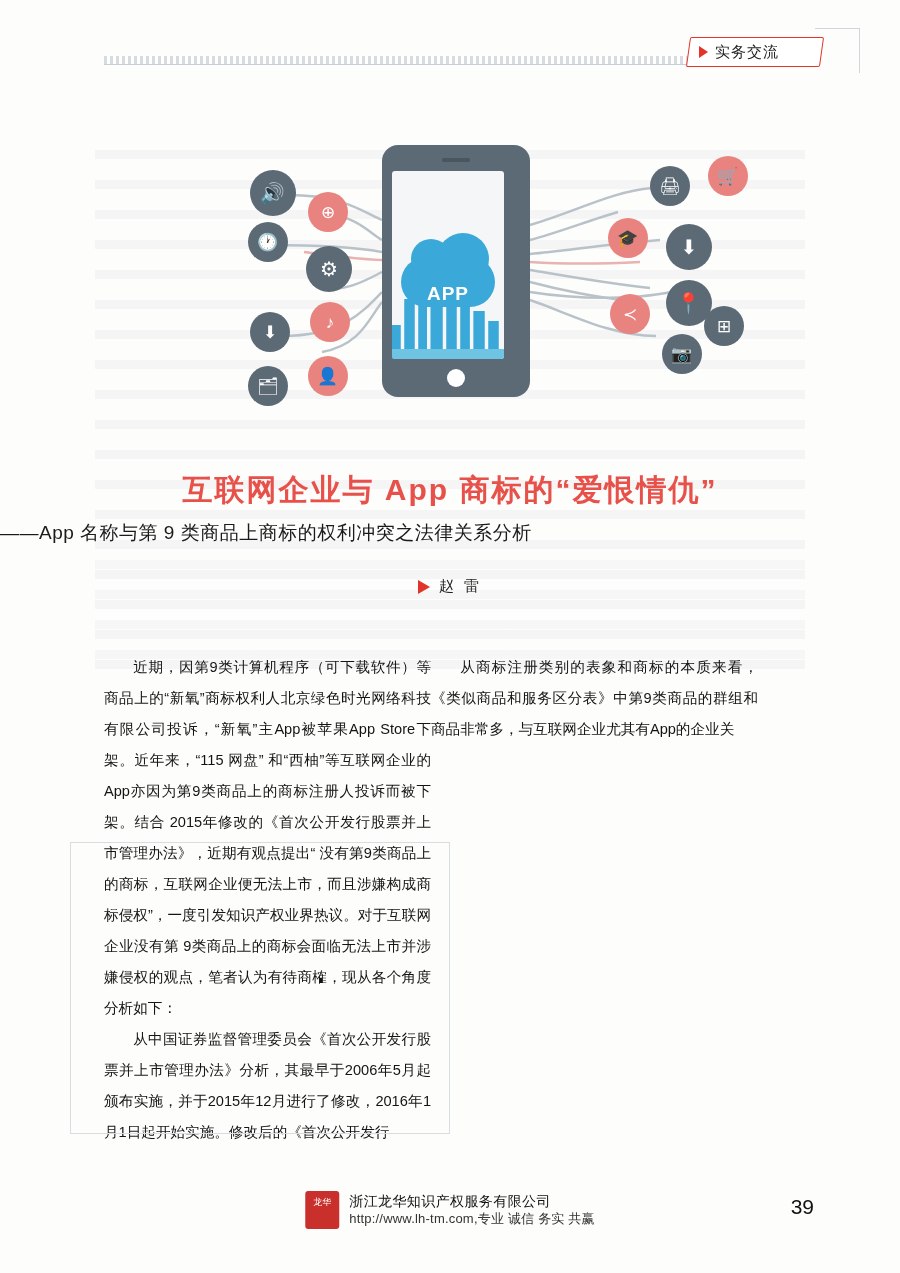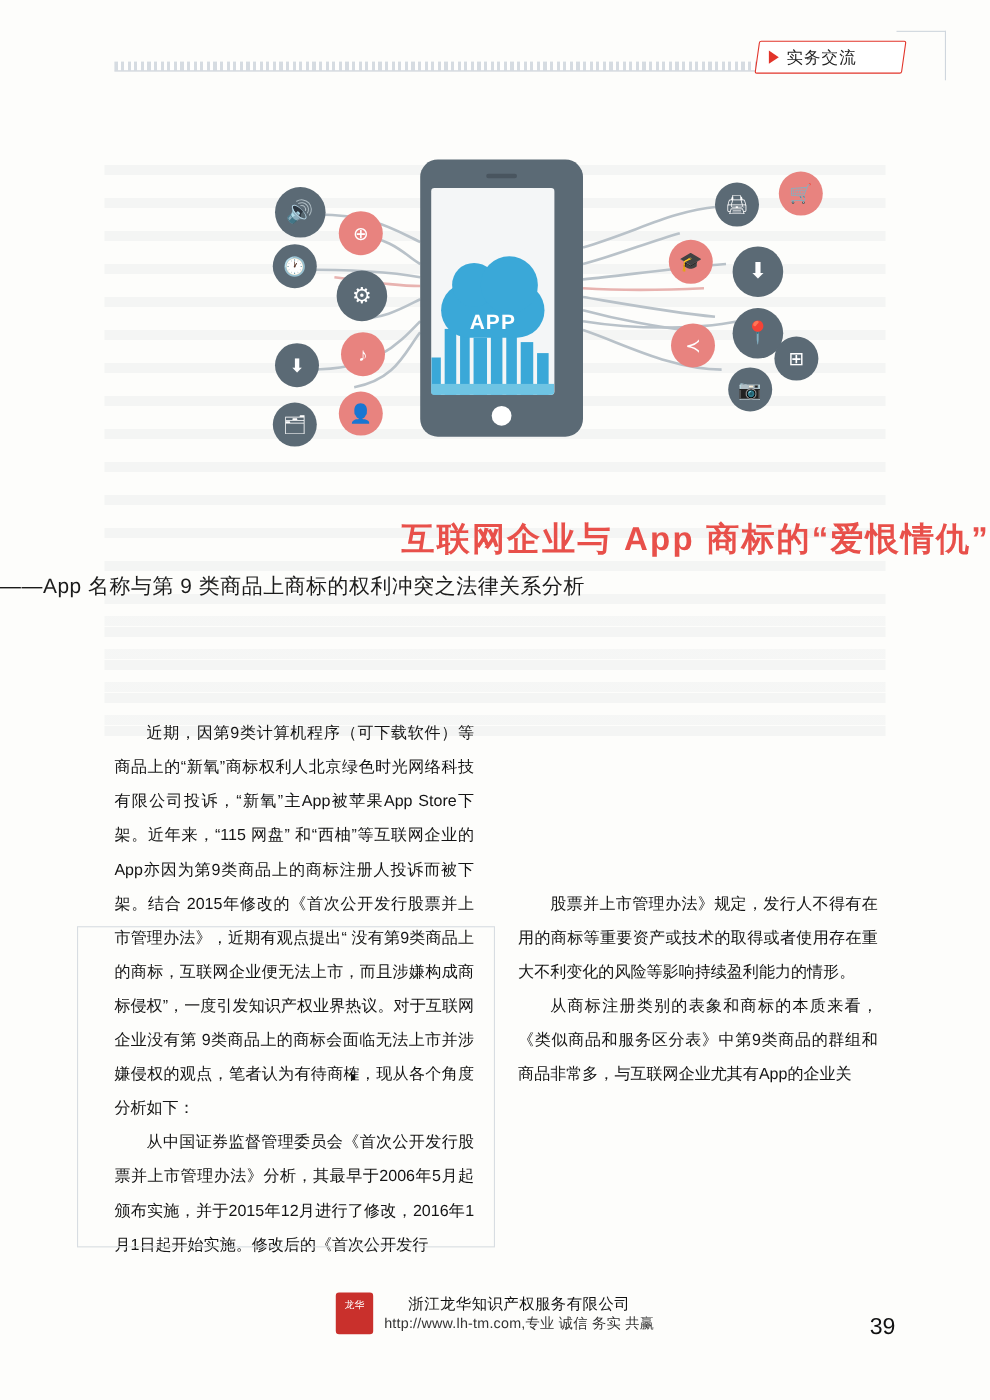--- a/index.html
+++ b/index.html
@@ -202,21 +202,21 @@
   .wires {
     position: absolute;
     inset: 0;
   }
 
   
   .title-main {
     position: absolute;
     left: 0; right: 0;
     top: 470px;
-    text-align: right;
+    text-align: center;
     font-size: 30px;
     font-weight: bold;
     color: #e8504a;
     letter-spacing: 2px;
   }
   .title-sub {
     position: absolute;
     left: 0; right: 0;
     top: 520px;
     text-align: left;
@@ -245,22 +245,20 @@
     letter-spacing: 3px;
   }
 
   
   .columns {
     position: absolute;
     left: 104px;
     top: 652px;
     width: 694px;
     display: flex;
-    gap: 40px;
-    align-items: center;
   }
   .col {
     width: 327px;
     font-size: 14.6px;
     line-height: 31px;
     color: #141414;
     text-align: justify;
   }
   .col p {
     margin: 0;
@@ -284,34 +282,35 @@
     bottom: 46px;
     height: 52px;
   }
   .footer-inner {
     position: absolute;
     left: 50%;
     transform: translateX(-50%);
     display: flex;
     align-items: center;
     gap: 10px;
+    margin-top: 16px;
   }
   .logo {
     width: 34px; height: 38px;
     background: #c9302c;
     border-radius: 3px;
     color: #fff;
     font-size: 9px;
     line-height: 11px;
     text-align: center;
     padding-top: 6px;
     box-sizing: border-box;
     letter-spacing: 0px;
   }
-  .footer-texts { line-height: 17px; text-align: center; }
+  .footer-texts { line-height: 17px; }
   .footer-company {
     font-size: 14px;
     color: #111;
     letter-spacing: 0.4px;
   }
   .footer-url {
     font-size: 13px;
     color: #333;
     letter-spacing: 0.2px;
   }
@@ -405,28 +404,31 @@
         </svg>
         <div class="cloud"></div>
         <div class="cloud-label" style="top:112px;">APP</div>
       </div>
       <div class="phone-home"></div>
     </div>
   </div>
 
   <div class="title-main">互联网企业与 App 商标的“爱恨情仇”</div>
   <div class="title-sub">——App 名称与第 9 类商品上商标的权利冲突之法律关系分析</div>
+  <div class="byline">
+    <span class="mark"></span>
+    <span class="name">赵 雷</span>
+  </div>
 
   <div class="columns">
     <div class="col">
       <p>近期，因第9类计算机程序（可下载软件）等商品上的“新氧”商标权利人北京绿色时光网络科技有限公司投诉，“新氧”主App被苹果App Store下架。近年来，“115 网盘” 和“西柚”等互联网企业的App亦因为第9类商品上的商标注册人投诉而被下架。结合 2015年修改的《首次公开发行股票并上市管理办法》，近期有观点提出“ 没有第9类商品上的商标，互联网企业便无法上市，而且涉嫌构成商标侵权”，一度引发知识产权业界热议。对于互联网企业没有第 9类商品上的商标会面临无法上市并涉嫌侵权的观点，笔者认为有待商榷，现从各个角度分析如下：</p>
       <p>从中国证券监督管理委员会《首次公开发行股票并上市管理办法》分析，其最早于2006年5月起颁布实施，并于2015年12月进行了修改，2016年1月1日起开始实施。修改后的《首次公开发行</p>
     </div>
     <div class="col">
-      <p>股票并上市管理办法》规定，发行人不得有在用的商标等重要资产或技术的取得或者使用存在重大不利变化的风险等影响持续盈利能力的情形。</p>
       <p>从商标注册类别的表象和商标的本质来看，《类似商品和服务区分表》中第9类商品的群组和商品非常多，与互联网企业尤其有App的企业关</p>
     </div>
   </div>
 
   <div class="highlight-box"></div>
 
   <div class="footer">
     <div class="footer-inner">
       <div class="logo">龙华</div>
       <div class="footer-texts">

